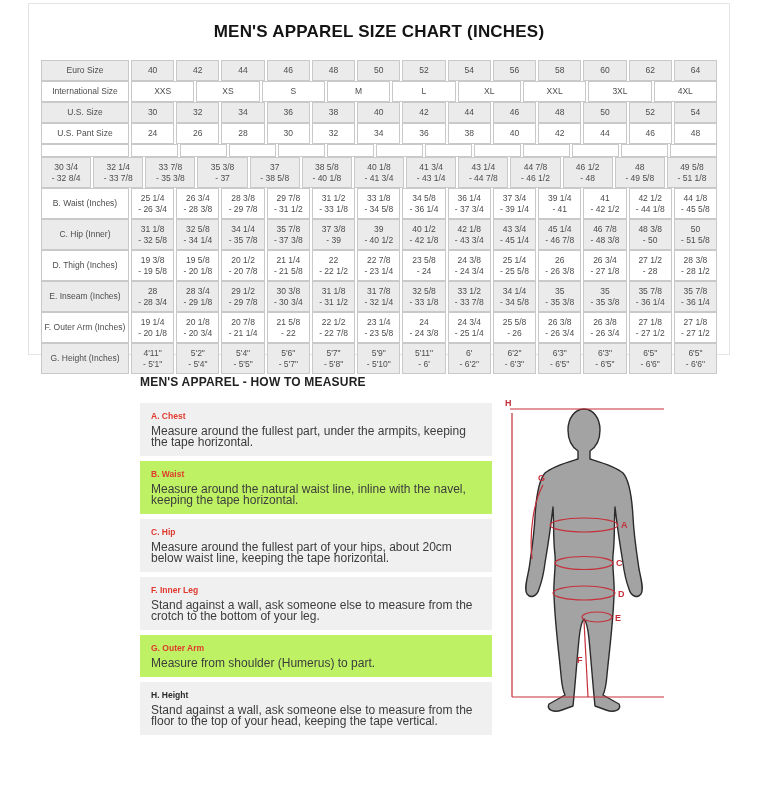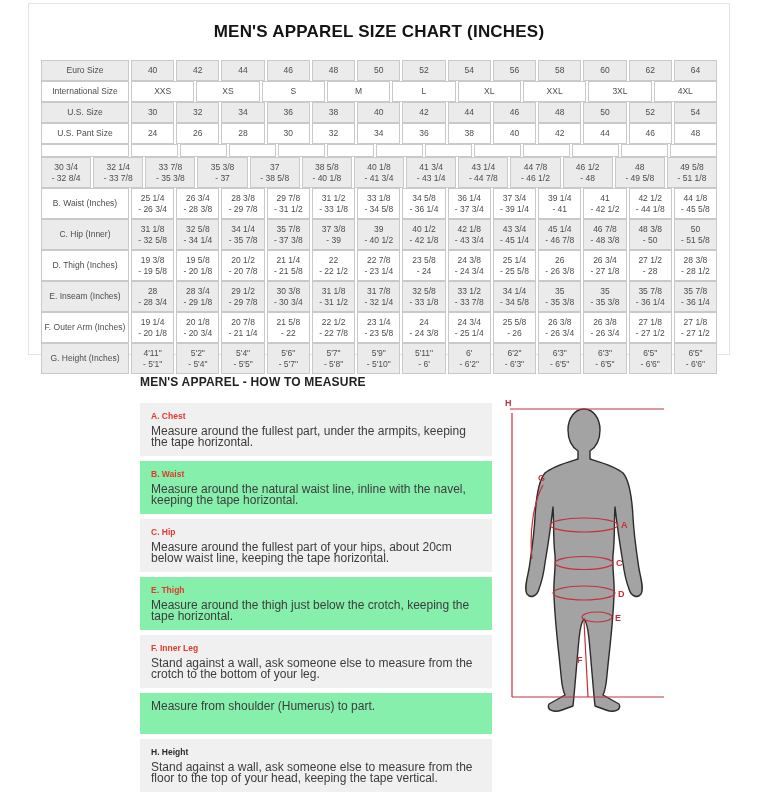--- a/index.html
+++ b/index.html
@@ -24,21 +24,21 @@
   .label-cell{flex:0 0 88px;}
   .val-cell{flex:1 1 0;min-width:0;}
   .h-head{height:21px;}
   .h-empty{height:13px;}
   .h-meas{height:31px;white-space:pre-line;}
   .shade-gray .tcell{background:#ebebeb;}
   .measure-section{margin:20px 0 0 140px;}
   .how-heading{margin:0 0 14px 0;font-size:12px;font-weight:bold;color:#222;letter-spacing:.2px;}
   .measure-wrap{display:flex;align-items:flex-start;}
   .measure-list{width:352px;}
-  .m-block{padding:8px 11px;margin-bottom:5px;box-sizing:border-box;min-height:41px;background:#86efac;}
+  .m-block{padding:8px 11px;margin-bottom:5px;box-sizing:border-box;min-height:41px;background:#bef264;}
   .m-block.shade-gray{background:#f0f0f0;}
   .m-label{font-size:8.5px;font-weight:bold;color:#e03a2f;margin-bottom:5px;}
   .m-label.dark{color:#2b2b2b;}
   .m-desc{font-size:12px;color:#3c3c3c;line-height:11px;}
   .figure-box{width:172px;margin-left:4px;margin-top:-6px;}
   .figure-box svg{display:block;}
   .figline{stroke:#c5303a;stroke-width:1.2;fill:none;}
   .figtext{fill:#c5303a;font-size:9px;font-weight:bold;font-family:"Liberation Sans",sans-serif;}
 </style>
 </head>
@@ -338,29 +338,26 @@
             <div class="m-desc">Measure around the fullest part, under the armpits, keeping the tape horizontal.</div>
           </div>
           <div class="m-block shade-white">
             <div class="m-label">B. Waist</div>
             <div class="m-desc">Measure around the natural waist line, inline with the navel, keeping the tape horizontal.</div>
           </div>
           <div class="m-block shade-gray">
             <div class="m-label">C. Hip</div>
             <div class="m-desc">Measure around the fullest part of your hips, about 20cm below waist line, keeping the tape horizontal.</div>
           </div>
-          <div class="m-block shade-white">
-            <div class="m-label">E. Thigh</div>
-            <div class="m-desc">Measure around the thigh just below the crotch, keeping the tape horizontal.</div>
-          </div>
           <div class="m-block shade-gray">
             <div class="m-label">F. Inner Leg</div>
             <div class="m-desc">Stand against a wall, ask someone else to measure from the crotch to the bottom of your leg.</div>
           </div>
           <div class="m-block shade-white">
+            <div class="m-label">G. Outer Arm</div>
             <div class="m-desc">Measure from shoulder (Humerus) to part.</div>
           </div>
           <div class="m-block shade-gray">
             <div class="m-label dark">H. Height</div>
             <div class="m-desc">Stand against a wall, ask someone else to measure from the floor to the top of your head, keeping the tape vertical.</div>
           </div>
         </div>
 
       <div class="figure-box">
         <svg width="172" height="330" viewBox="0 0 172 330">

